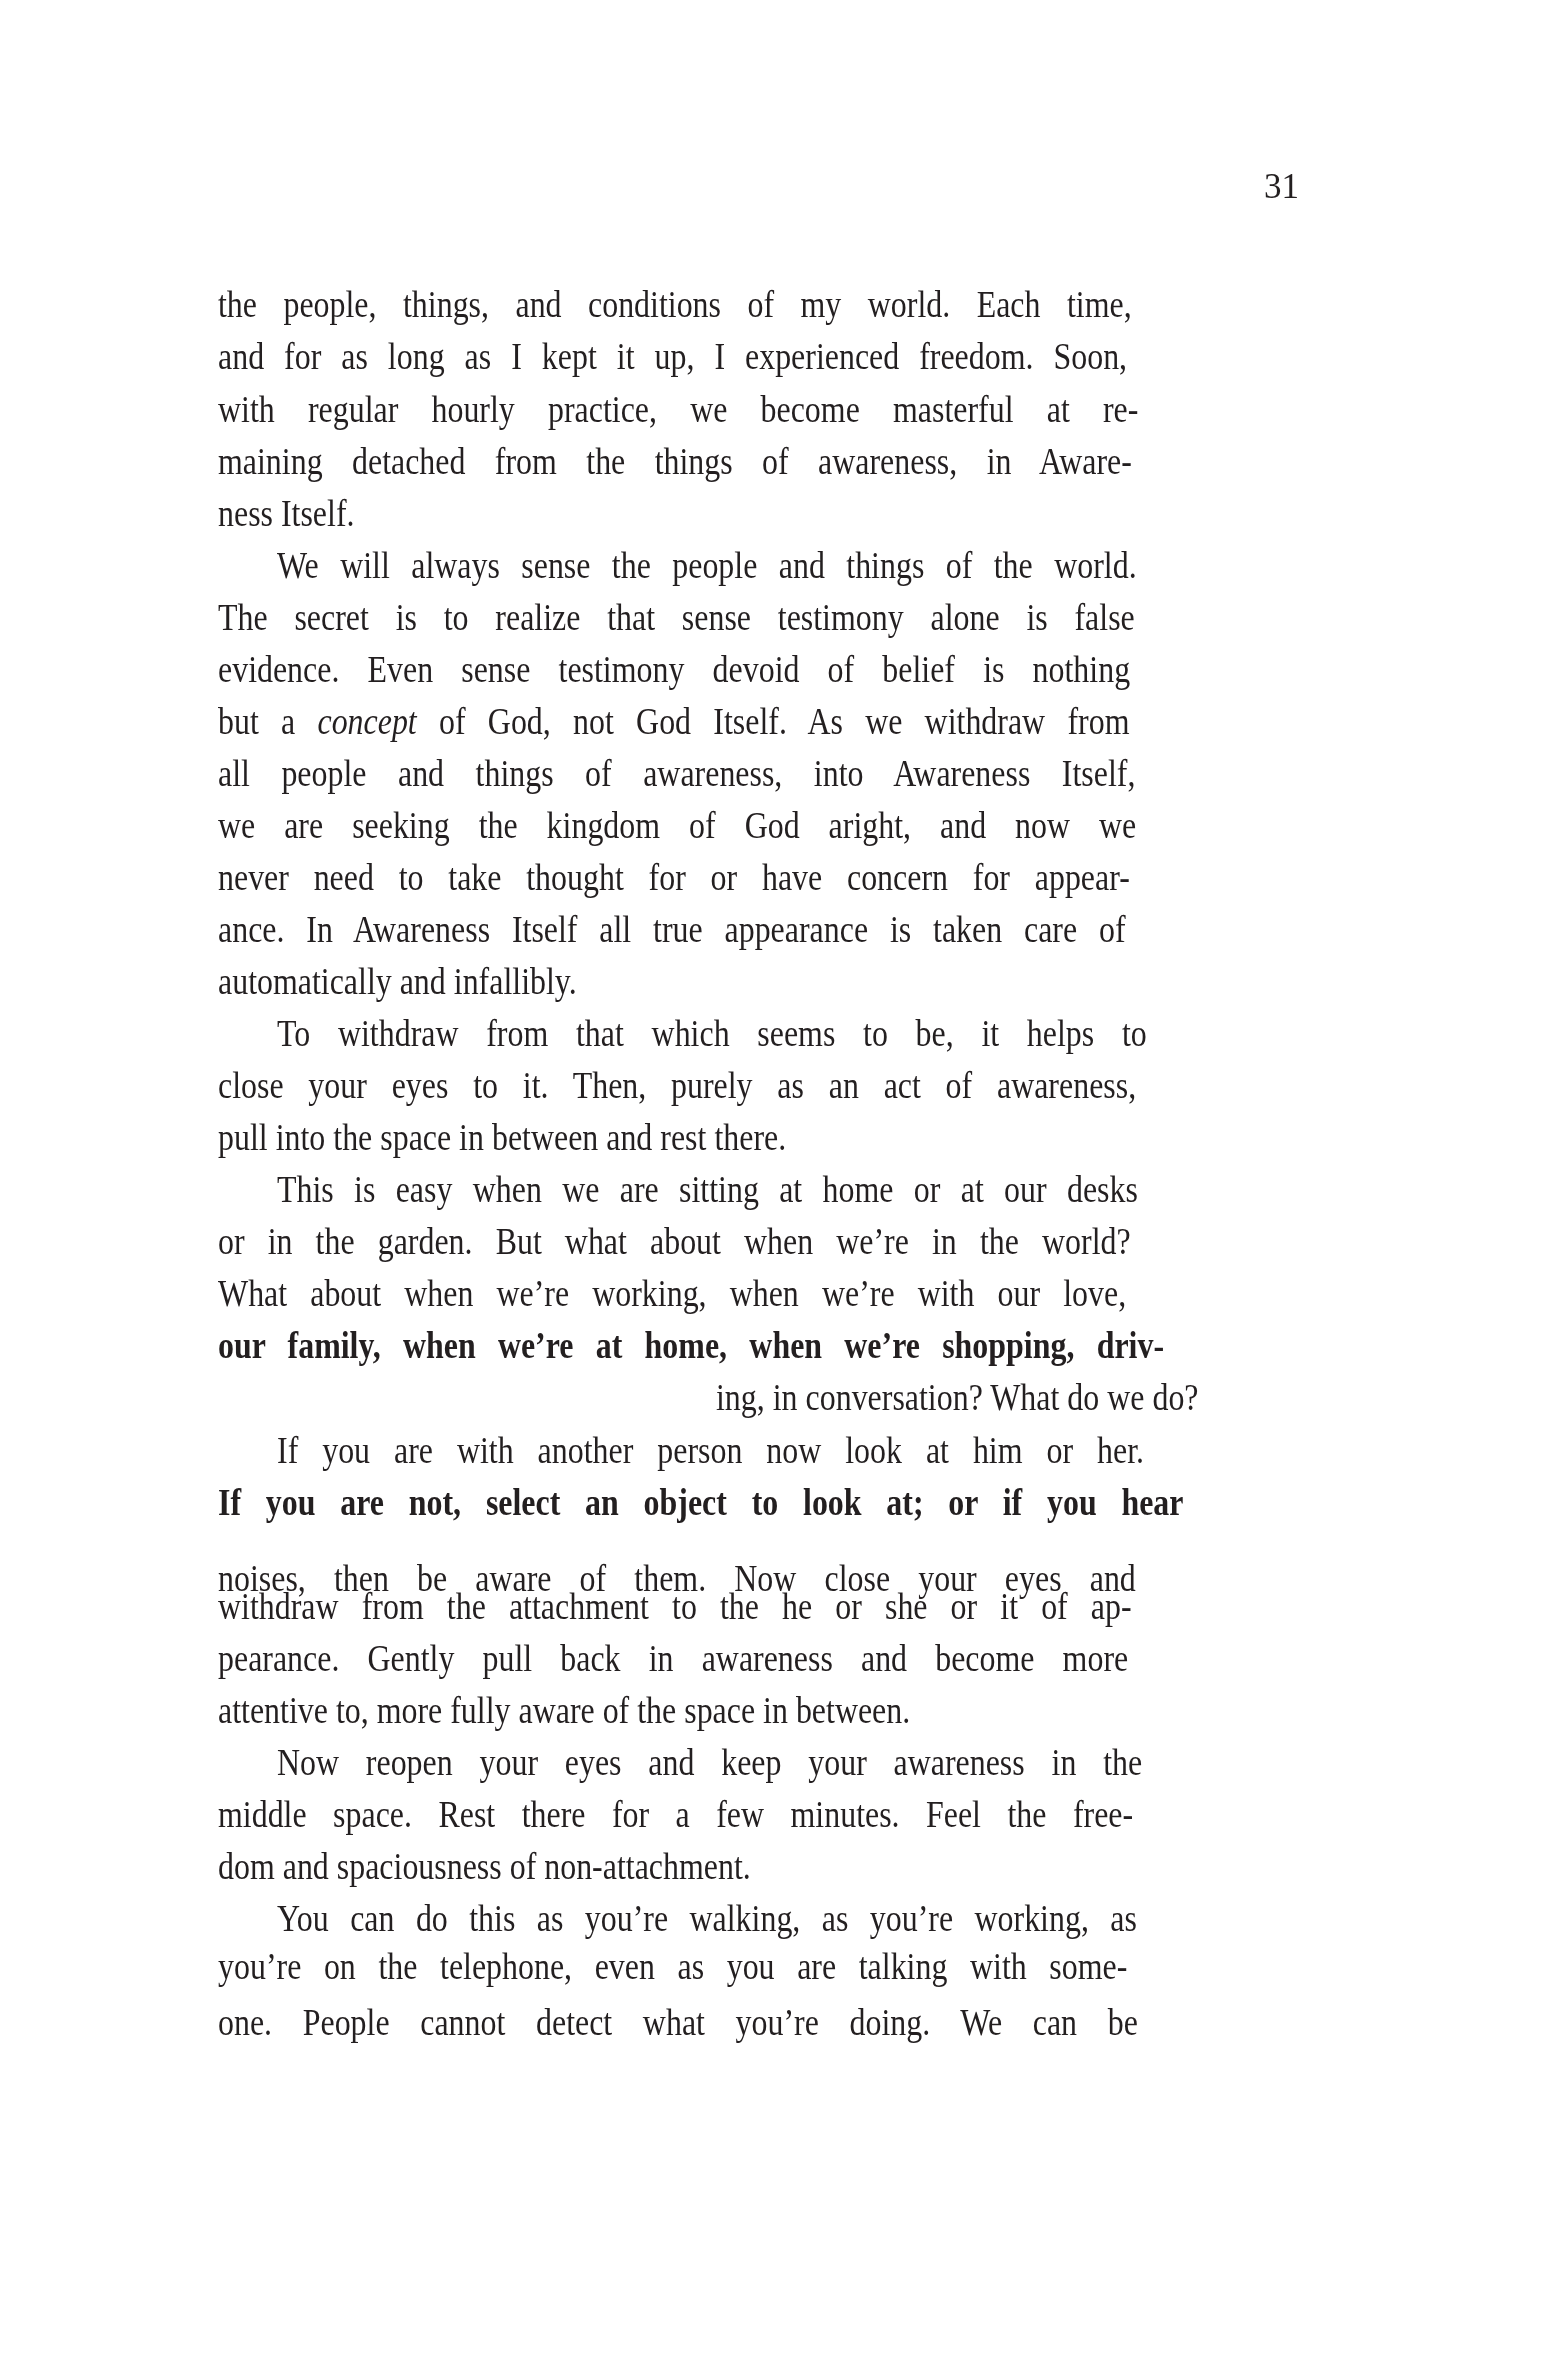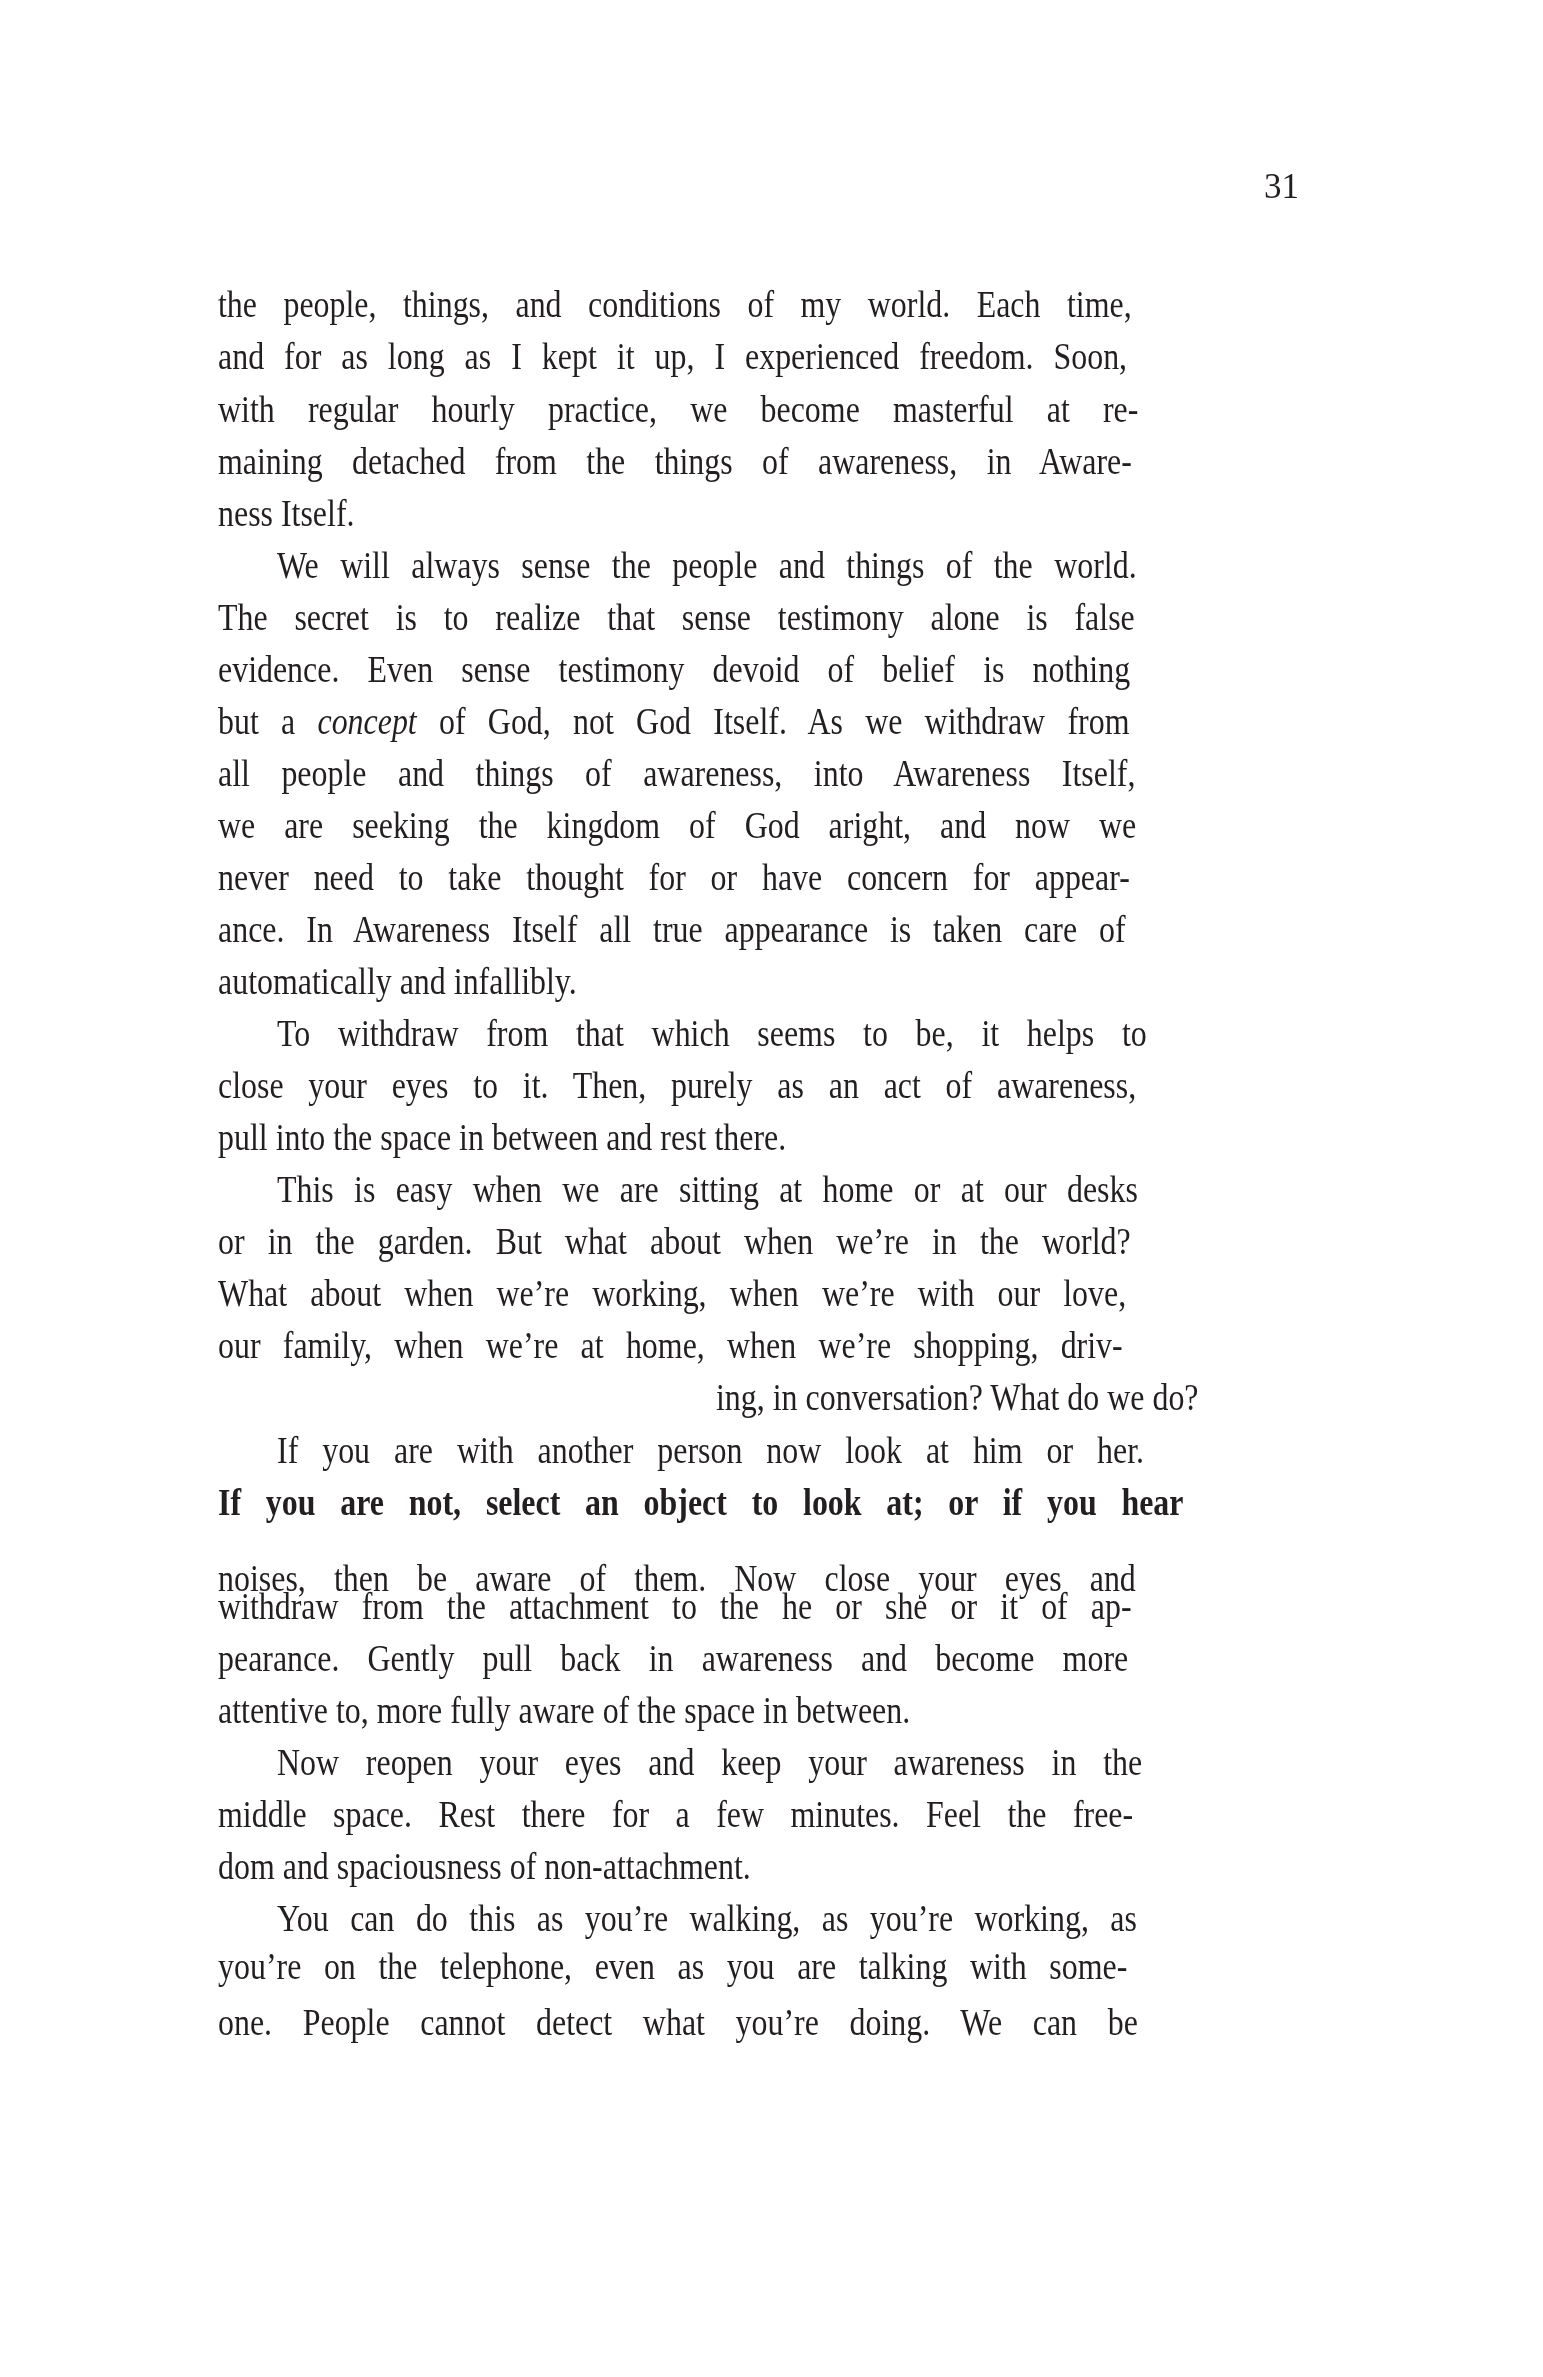--- a/index.html
+++ b/index.html
@@ -52,21 +52,21 @@
       </div>
       <div>
         <div class="line indent" style="top: 1007px;"><span class="inner" style="word-spacing: 23.5px; transform: scaleX(0.84);">To withdraw from that which seems to be, it helps to</span></div>
         <div class="line" style="top: 1059px;"><span class="inner" style="word-spacing: 20px; transform: scaleX(0.84);">close your eyes to it. Then, purely as an act of awareness,</span></div>
         <div class="line" style="top: 1111px;"><span class="inner" style="word-spacing: 0px; transform: scaleX(0.84);">pull into the space in between and rest there.</span></div>
       </div>
       <div>
         <div class="line indent" style="top: 1163px;"><span class="inner" style="word-spacing: 14.7px; transform: scaleX(0.84);">This is easy when we are sitting at home or at our desks</span></div>
         <div class="line" style="top: 1215px;"><span class="inner" style="word-spacing: 18px; transform: scaleX(0.84);">or in the garden. But what about when we’re in the world?</span></div>
         <div class="line" style="top: 1267px;"><span class="inner" style="word-spacing: 18px; transform: scaleX(0.84);">What about when we’re working, when we’re with our love,</span></div>
-        <div class="line" style="top: 1319px;"><span class="inner" style="word-spacing: 17px; transform: scaleX(0.84);">our family, when we’re at home, when we’re shopping, driv-</span></div>
+        <div class="line" style="top: 1319px; font-weight: bold;"><span class="inner" style="word-spacing: 17px; transform: scaleX(0.84);">our family, when we’re at home, when we’re shopping, driv-</span></div>
         <div class="line" style="top: 1371px; text-align: right;"><span class="inner" style="word-spacing: 0px; transform: scaleX(0.84);">ing, in conversation? What do we do?</span></div>
       </div>
       <div>
         <div class="line indent" style="top: 1424px;"><span class="inner" style="word-spacing: 19px; transform: scaleX(0.84);">If you are with another person now look at him or her.</span></div>
         <div class="line" style="top: 1476px; font-weight: bold;"><span class="inner" style="word-spacing: 20px; transform: scaleX(0.84);">If you are not, select an object to look at; or if you hear</span></div>
         <div class="line" style="top: 1528px; margin-top: 24px;"><span class="inner" style="word-spacing: 24px; transform: scaleX(0.84);">noises, then be aware of them. Now close your eyes and</span></div>
         <div class="line" style="top: 1580px;"><span class="inner" style="word-spacing: 18px; transform: scaleX(0.84);">withdraw from the attachment to the he or she or it of ap-</span></div>
         <div class="line" style="top: 1632px;"><span class="inner" style="word-spacing: 24px; transform: scaleX(0.84);">pearance. Gently pull back in awareness and become more</span></div>
         <div class="line" style="top: 1684px;"><span class="inner" style="word-spacing: 0px; transform: scaleX(0.84);">attentive to, more fully aware of the space in between.</span></div>
       </div>

